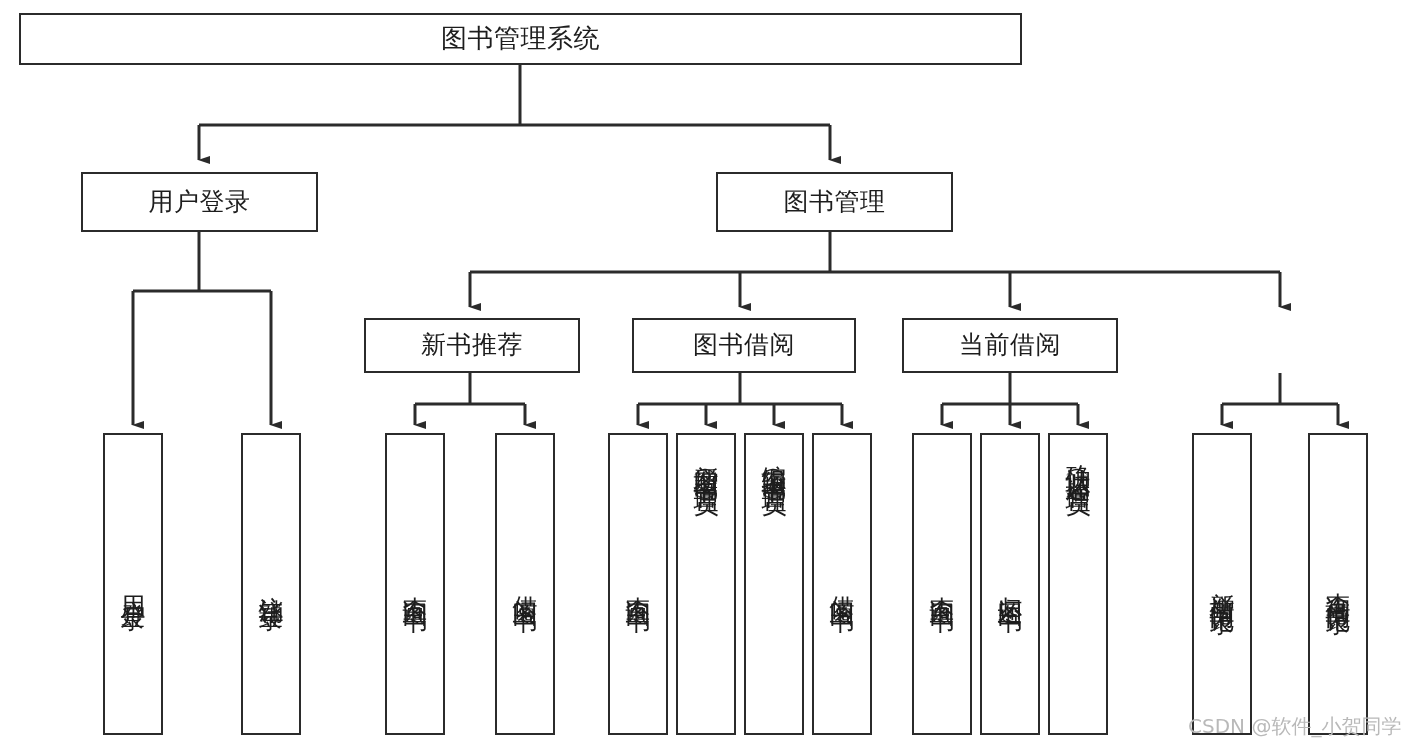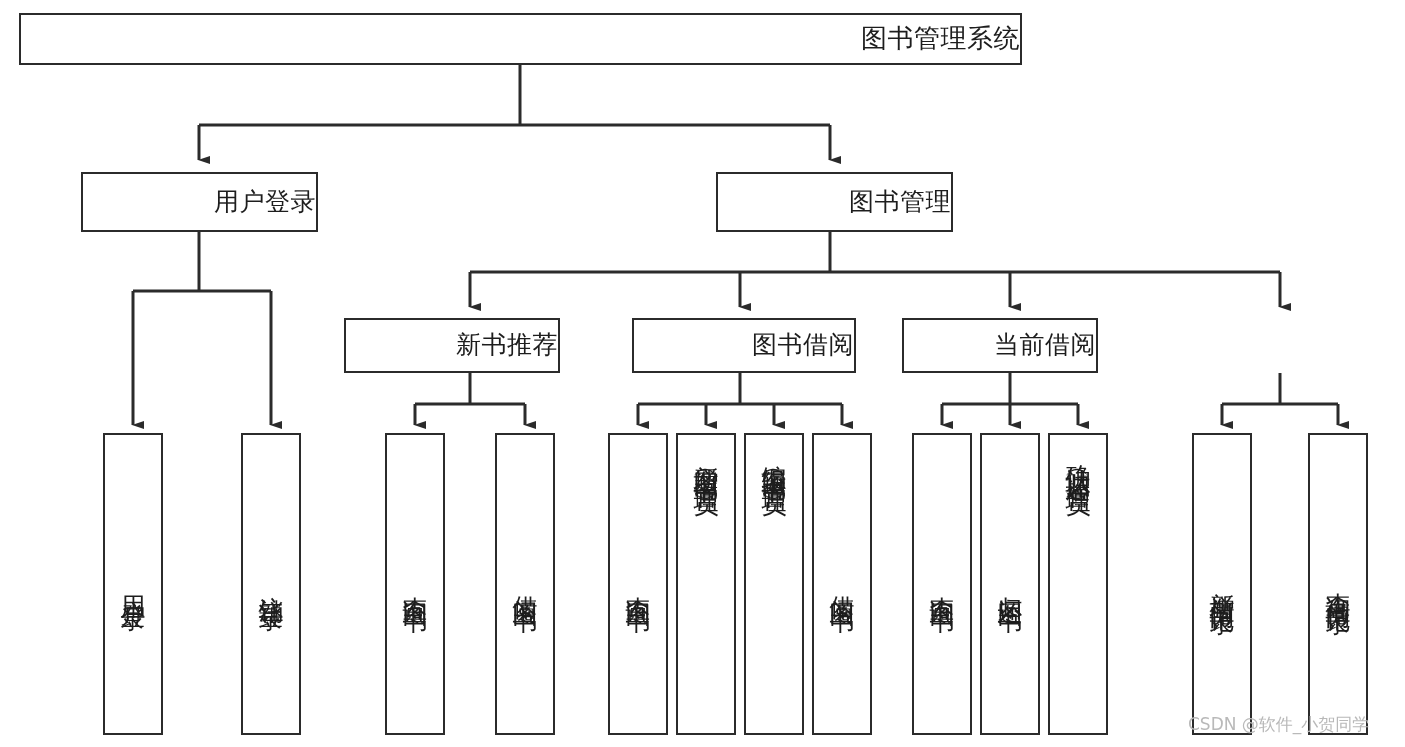--- a/index.html
+++ b/index.html
@@ -26,21 +26,21 @@
     height: 747px;
     pointer-events: none;
   }
   .node {
     position: absolute;
     box-sizing: border-box;
     background: #ffffff;
     border: 2px solid #2b2b2b;
     display: flex;
     align-items: center;
-    justify-content: flex-end;
+    justify-content: center;
     z-index: 2;
   }
   .node-label {
     color: #1d1d1d;
     letter-spacing: 0.5px;
     line-height: 1.15;
     text-align: center;
     white-space: nowrap;
   }
   
@@ -66,21 +66,21 @@
     transform: none;
   }
   
   .node.vertical.v-center {
     align-items: center;
     padding-top: 0;
   }
   .watermark {
     position: absolute;
     color: #b9b9b9;
-    font-size: 17px;
+    font-size: 20px;
     white-space: nowrap;
     z-index: 5;
     font-family: "DejaVu Sans", "Liberation Sans", sans-serif;
   }
 </style>
 </head>
 <body>
 
 <div id="diagram-root">
 
@@ -141,29 +141,29 @@
   </div>
 
   <div class="node horizontal" style="left:81px; top:172px; width:237px; height:60px;">
     <span class="node-label">用户登录</span>
   </div>
 
   <div class="node horizontal" style="left:716px; top:172px; width:237px; height:60px;">
     <span class="node-label">图书管理</span>
   </div>
 
-  <div class="node horizontal" style="left:344px; top:318px; width:216px; height:55px;">
+  <div class="node horizontal" style="left:364px; top:318px; width:216px; height:55px;">
     <span class="node-label">新书推荐</span>
   </div>
 
   <div class="node horizontal" style="left:632px; top:318px; width:224px; height:55px;">
     <span class="node-label">图书借阅</span>
   </div>
 
-  <div class="node horizontal" style="left:902px; top:318px; width:196px; height:55px;font-family:Liberation Serif, serif;">
+  <div class="node horizontal" style="left:902px; top:318px; width:216px; height:55px;font-family:Liberation Serif, serif;">
     <span class="node-label">当前借阅</span>
   </div>
 
 
   <div class="node vertical v-center" style="left:103px; top:433px; width:60px; height:302px;">
     <span class="node-label">用户登录</span>
   </div>
 
   <div class="node vertical v-center" style="left:241px; top:433px; width:60px; height:302px;">
     <span class="node-label">注销登录</span>

